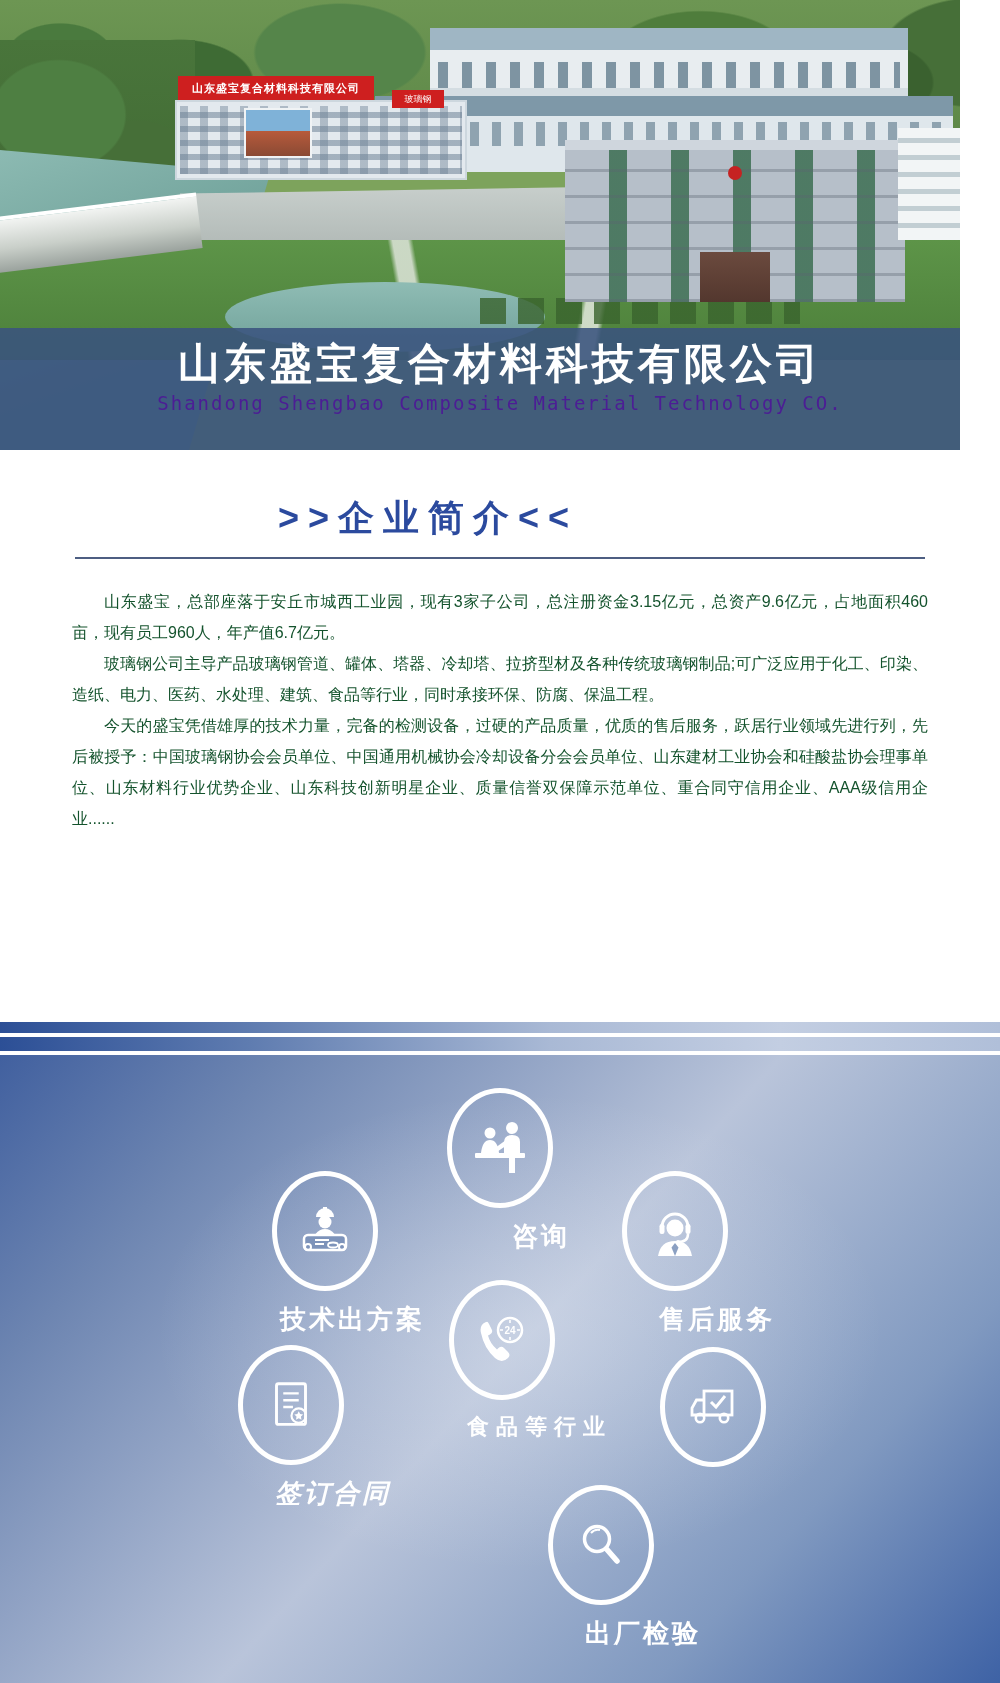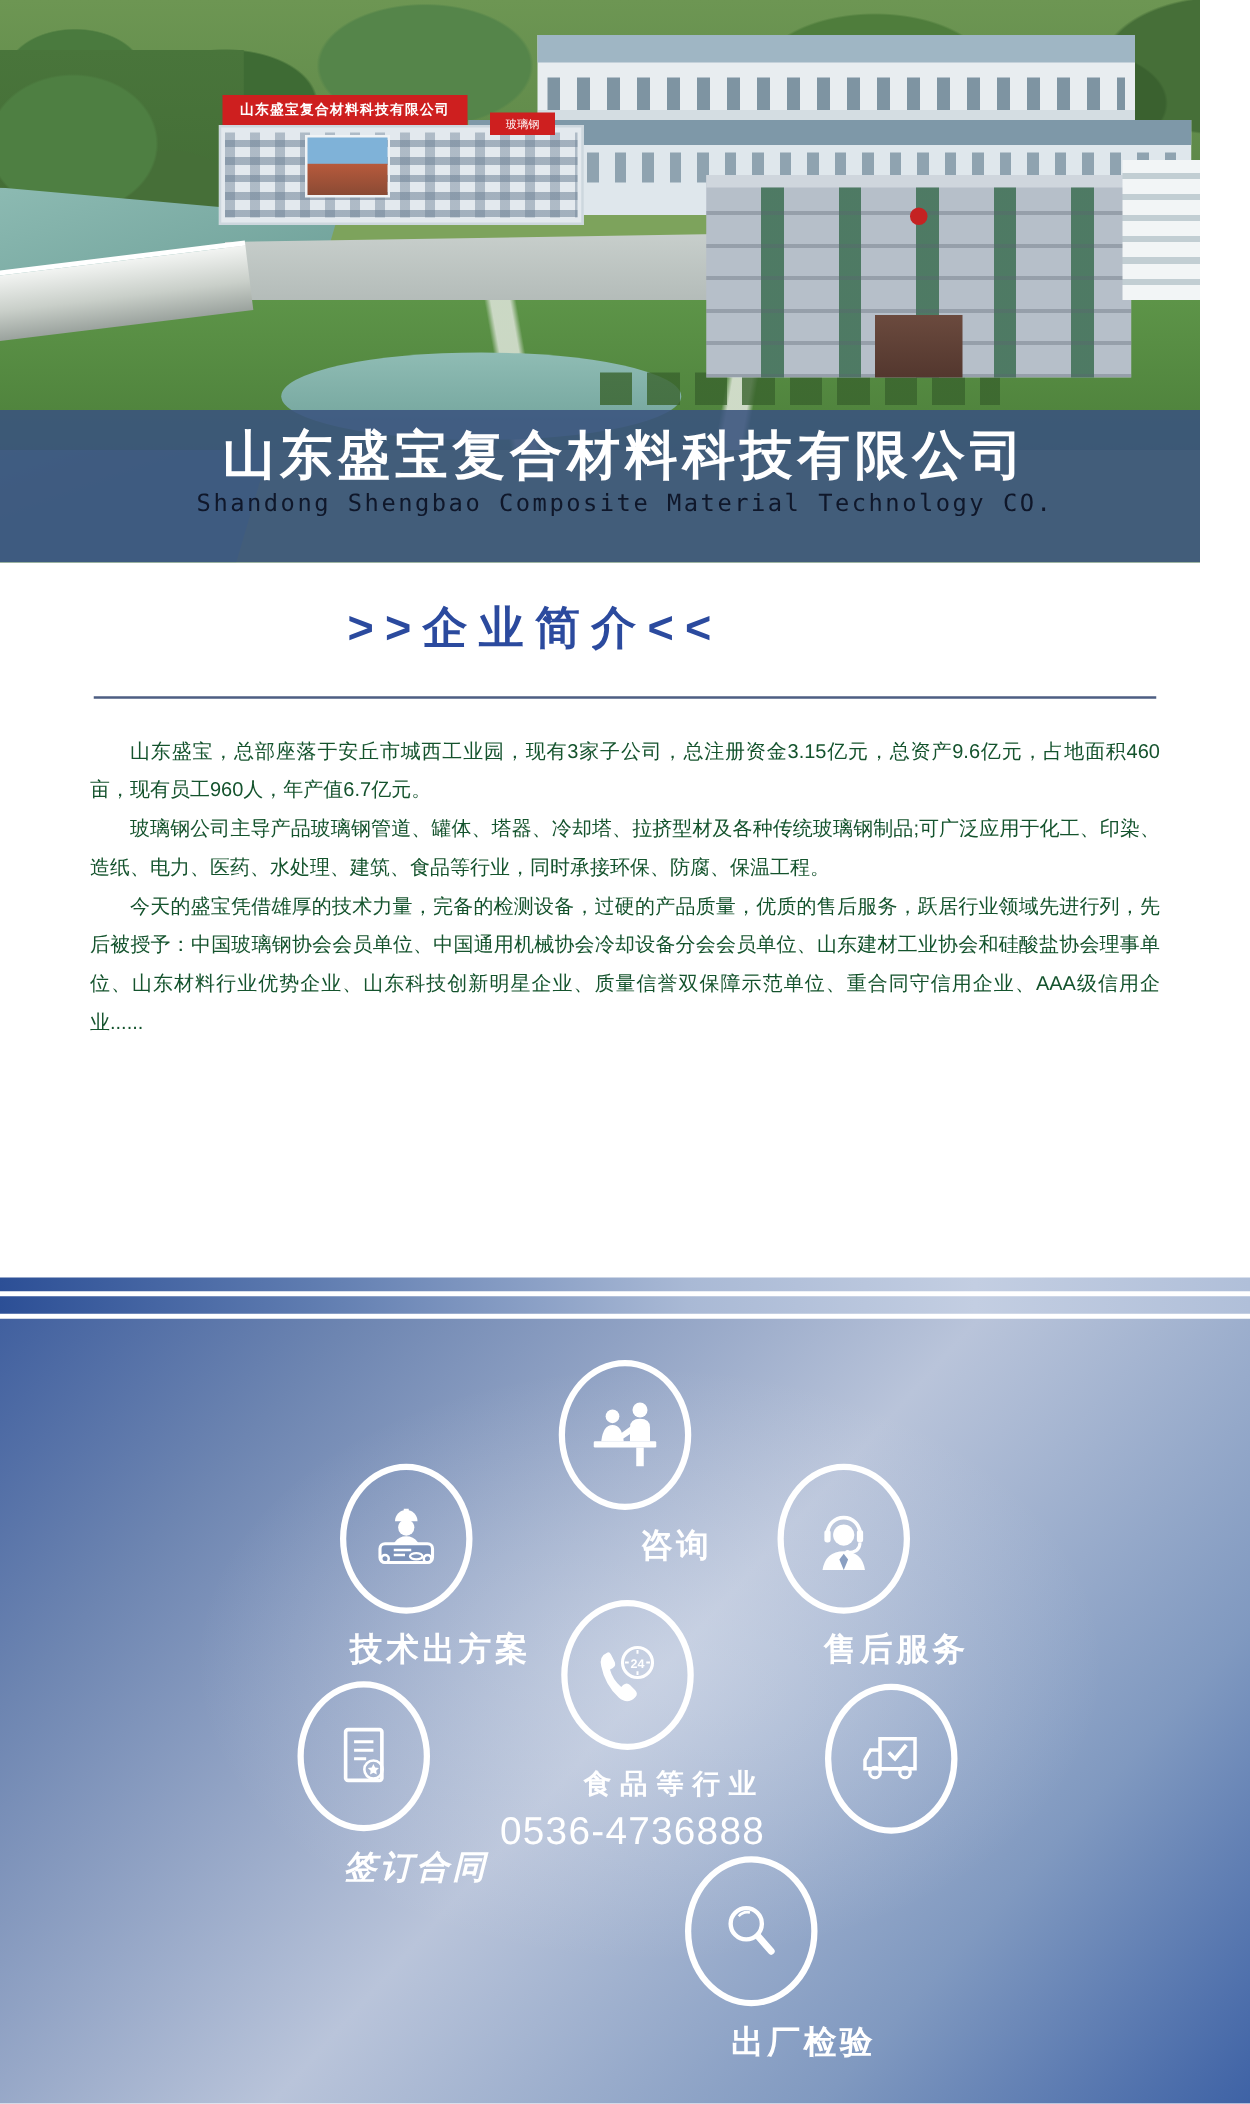--- a/index.html
+++ b/index.html
@@ -69,25 +69,25 @@
       linear-gradient(#5d9448,#4c7f3a);}
   .hedge{left:480px;top:298px;width:320px;height:26px;
     background:repeating-linear-gradient(90deg,#39632d 0 26px,transparent 26px 38px);opacity:.8;}
   .road{left:180px;top:182px;width:720px;height:58px;background:linear-gradient(#c9d0cd,#b4bcb9);
     clip-path:polygon(0 20%,100% 0,100% 100%,0 100%);}
 
   
   .overlay{left:0;top:328px;width:1000px;height:122px;background:rgba(58,83,126,.88);}
   .hero-title{left:0;top:336px;width:1000px;text-align:center;color:#ffffff;
     font-size:42px;font-weight:bold;letter-spacing:4px;}
-  .hero-sub{left:0;top:392px;width:1000px;text-align:center;color:#0f172a;
+  .hero-sub{left:0;top:392px;width:1000px;text-align:center;color:#4c1d95;
     font-family:"DejaVu Sans Mono","Liberation Mono",monospace;font-size:19px;letter-spacing:2px;}
 
   
-  .intro-title{position:absolute;left:0;top:478px;width:856px;text-align:center;
+  .intro-title{position:absolute;left:0;top:494px;width:856px;text-align:center;
     color:#2b4a9e;font-size:36px;font-weight:bold;letter-spacing:9px;}
   .intro-rule{position:absolute;left:75px;top:557px;width:850px;height:2px;background:#4d5e82;}
   .intro-body{position:absolute;left:72px;top:586px;width:856px;color:#14532d;
     font-size:16px;line-height:31px;text-align:justify;}
   .intro-body p{margin:0;text-indent:2em;}
 
   
   .stripe{position:absolute;left:0;width:1000px;
     background:linear-gradient(90deg,#2c4f96 0%,#5f7cb0 25%,#a9b9d5 55%,#c3cee2 78%,#b0bfd9 100%);}
   .stripe1{top:1022px;height:11px;}
@@ -218,21 +218,20 @@
     <div class="step" style="left:392px;top:225px;width:220px;">
       <div class="ring">
         <svg width="60" height="60" viewBox="0 0 60 60">
           <circle cx="38" cy="20" r="12" fill="none" stroke="#ffffff" stroke-width="2.5"></circle>
           <path d="M38 10 v3 M48 20 h-3 M38 30 v-3 M28 20 h3" stroke="#ffffff" stroke-width="1.6"></path>
           <text x="38" y="24" text-anchor="middle" font-size="10" font-weight="bold" fill="#ffffff" font-family="Liberation Sans, sans-serif">24</text>
           <path d="M14 12 q-7 3 -5 11 q3 15 14 25 q7 6 13 0 q3-3 0-6 l-4-4 q-2.5-2.5 -5.5 0 l-1.5 1.5 q-7-6 -9-14 l2-1 q3.5-2 1.5-5.5 l-2.5-5 q-1.5-3 -2.5-2 z" fill="#ffffff"></path>
         </svg>
       </div>
       <div class="hotline-label">食品等行业</div>
-      <div class="hotline-number">0536-4736888</div>
     </div>
 
     <div class="step" style="left:613px;top:292px;width:200px;">
       <div class="ring">
         <svg width="60" height="58" viewBox="0 0 60 58">
           <rect x="21" y="13" width="28" height="24" fill="none" stroke="#ffffff" stroke-width="2.8"></rect>
           <path d="M28 24 l5 5 9-11" stroke="#ffffff" stroke-width="3" fill="none"></path>
           <path d="M21 22 h-7.5 l-4.5 8 v7 h12" fill="none" stroke="#ffffff" stroke-width="2.8"></path>
           <circle cx="17" cy="40" r="4.2" fill="none" stroke="#ffffff" stroke-width="2.6"></circle>
           <circle cx="41" cy="40" r="4.2" fill="none" stroke="#ffffff" stroke-width="2.6"></circle>

